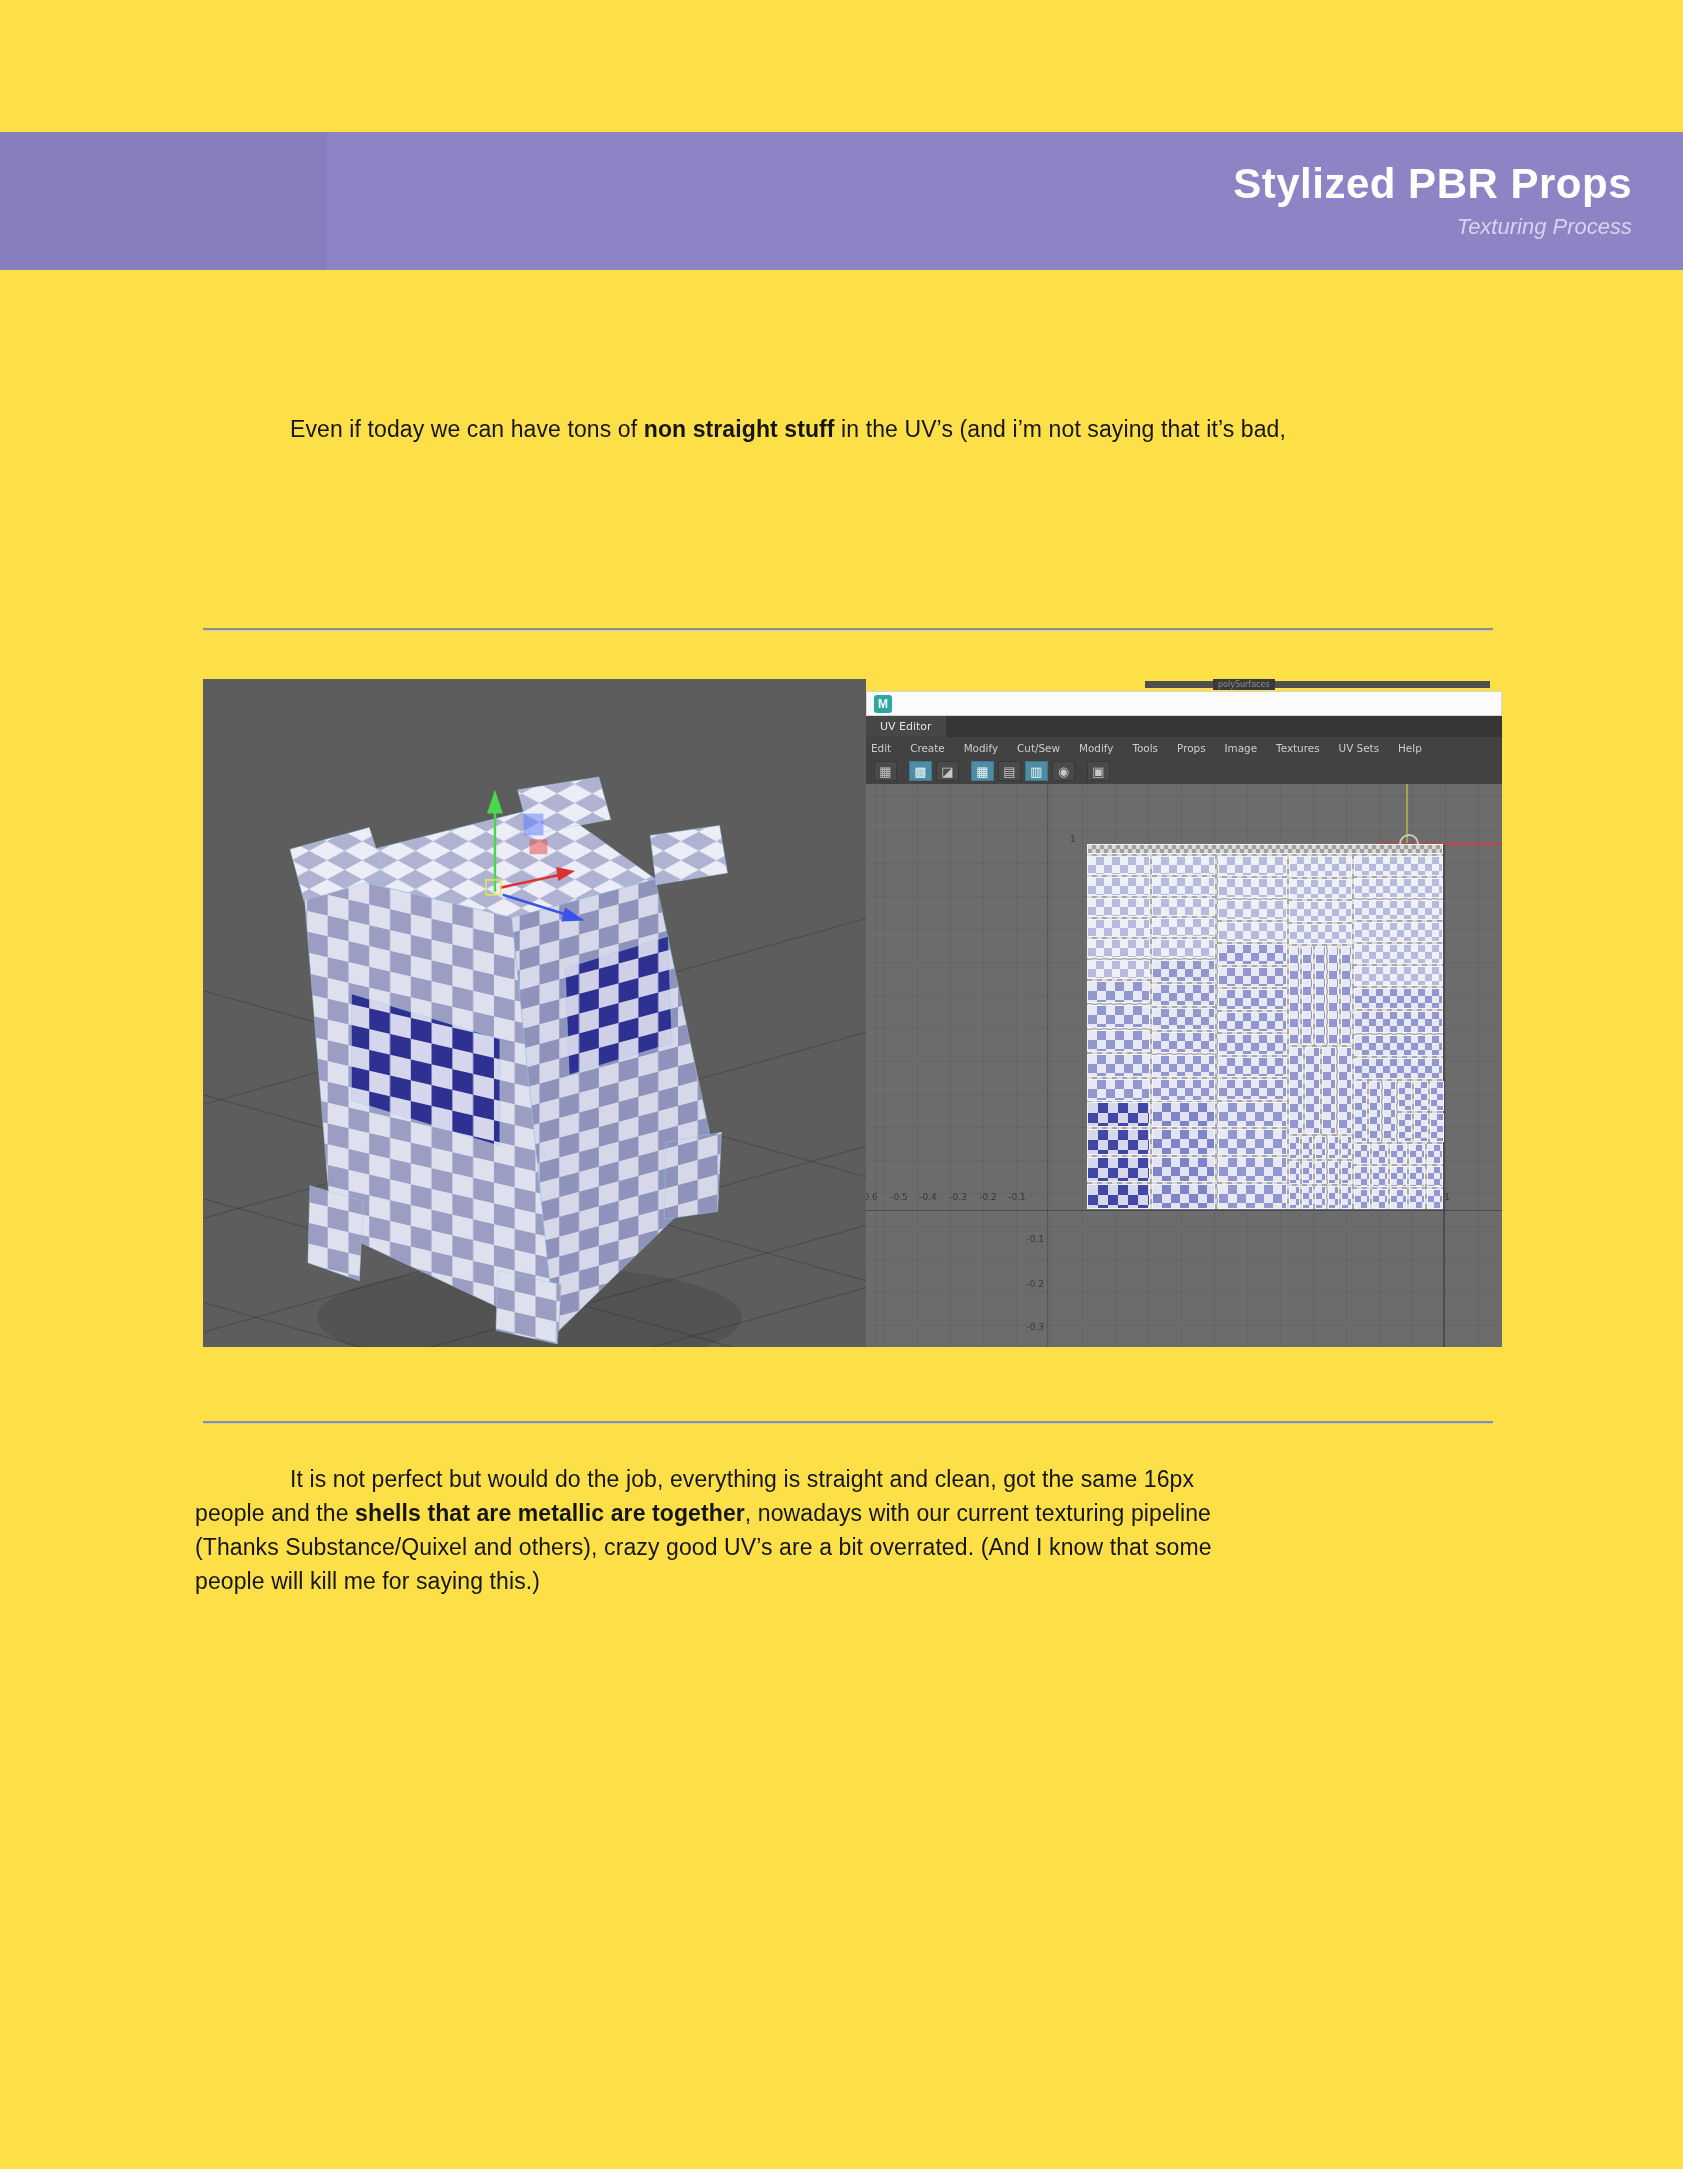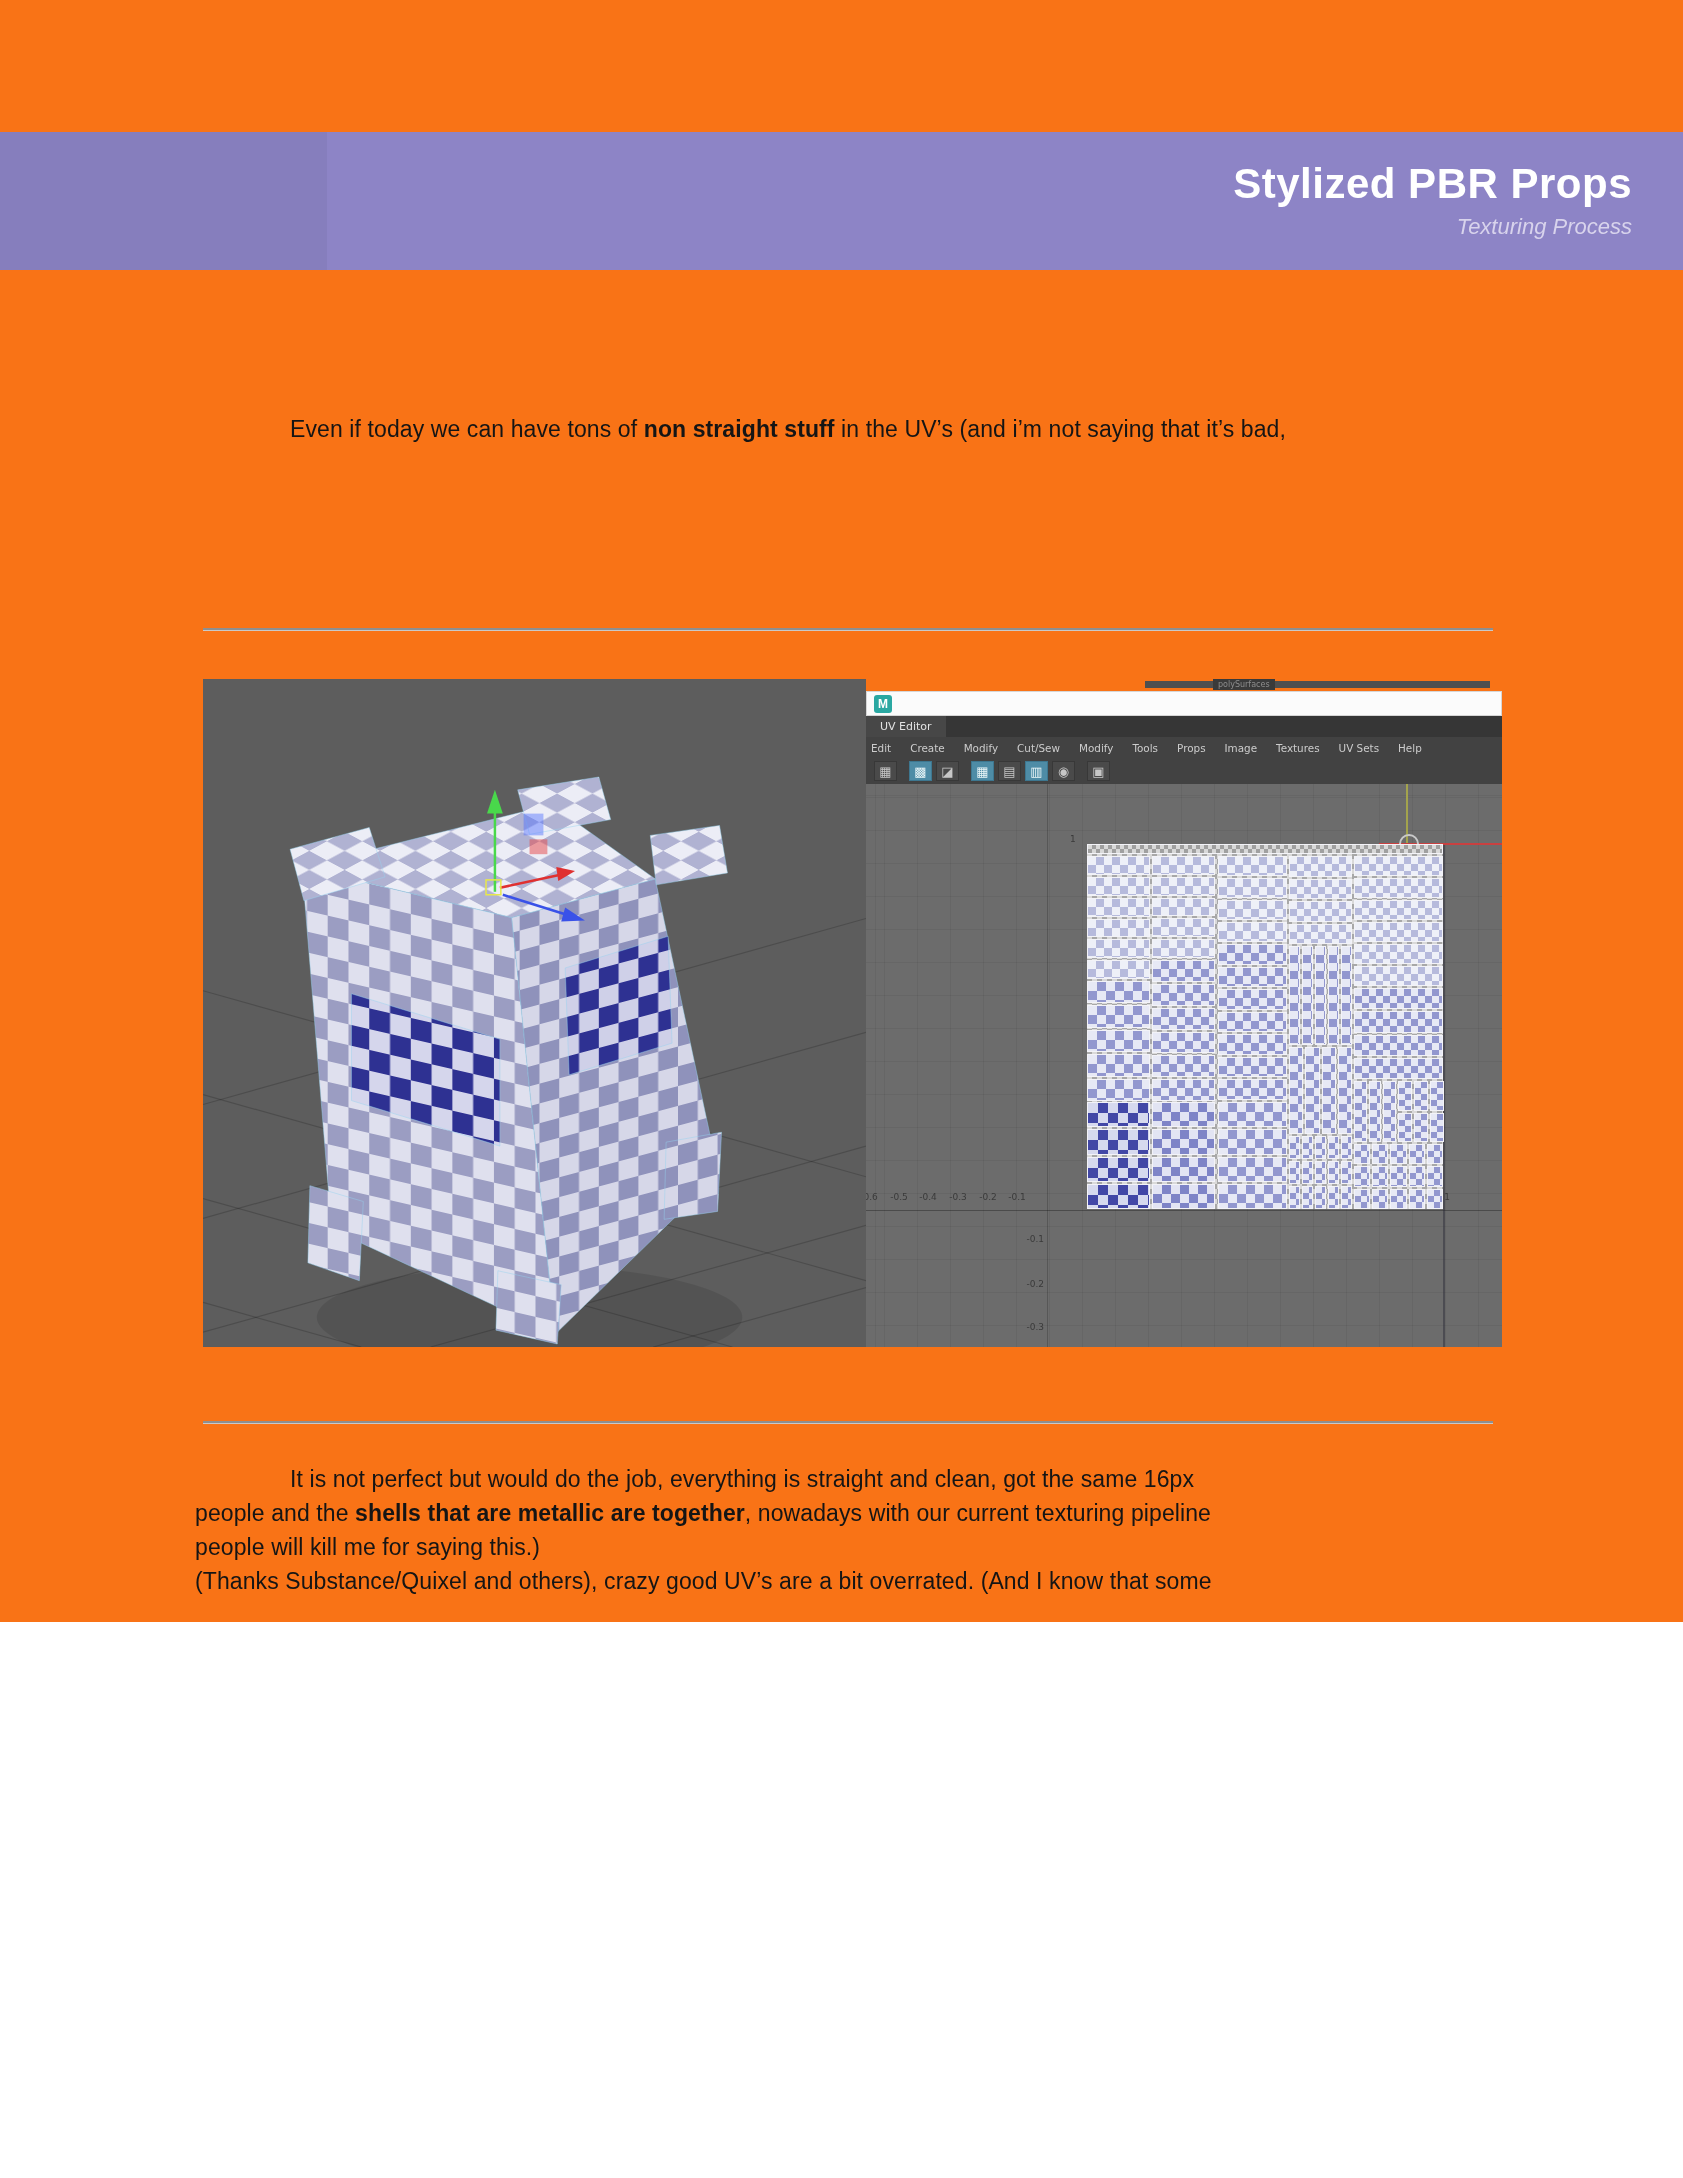--- a/index.html
+++ b/index.html
@@ -1,17 +1,17 @@
 <!DOCTYPE html>
 <html><head>
 <meta charset="utf-8">
 <style>
   * { box-sizing: border-box; margin: 0; padding: 0; }
   html,body { background:#ffffff; }
-  .page { position:relative; width:1683px; height:1622px; background:#f97316;
+  .page { position:relative; width:1683px; height:2169px; background:#fde047;
           font-family:"Liberation Sans", sans-serif; overflow:hidden; }
 
   
   .banner { position:absolute; left:0; top:132px; width:1683px; height:138px; background:#8d84c6; }
   .banner-left { position:absolute; left:0; top:0; width:327px; height:100%; background:rgba(0,0,0,0.045); }
   .banner-text { position:absolute; top:0; right:51px; height:100%; display:flex; flex-direction:column;
                  justify-content:center; align-items:flex-end; text-align:right; }
   .banner-title { color:#ffffff; font-size:42px; font-weight:700; letter-spacing:0.5px; line-height:1.05; }
   .banner-sub { color:#d8d3ec; font-size:22px; font-weight:400; font-style:italic; margin-top:7px; }
 
@@ -391,18 +391,18 @@
           </div>
       </div>
     </div>
   </div>
 
   <div class="rule" id="rule2"></div>
 
   <div class="para" id="para2">
       <div class="tl ind"><span>It is not perfect but would do the job, everything is straight and clean, got the same 16px</span></div>
       <div class="tl"><span>people and the </span><b>shells that are metallic are together</b><span>, nowadays with our current texturing pipeline</span></div>
+      <div class="tl"><span>(Thanks Substance/Quixel and others), crazy good UV’s are a bit overrated. (And I know that some</span></div>
       <div class="tl"><span>people will kill me for saying this.)</span></div>
-      <div class="tl"><span>(Thanks Substance/Quixel and others), crazy good UV’s are a bit overrated. (And I know that some</span></div>
     </div>
 
 </div>
 
 
 </body></html>

